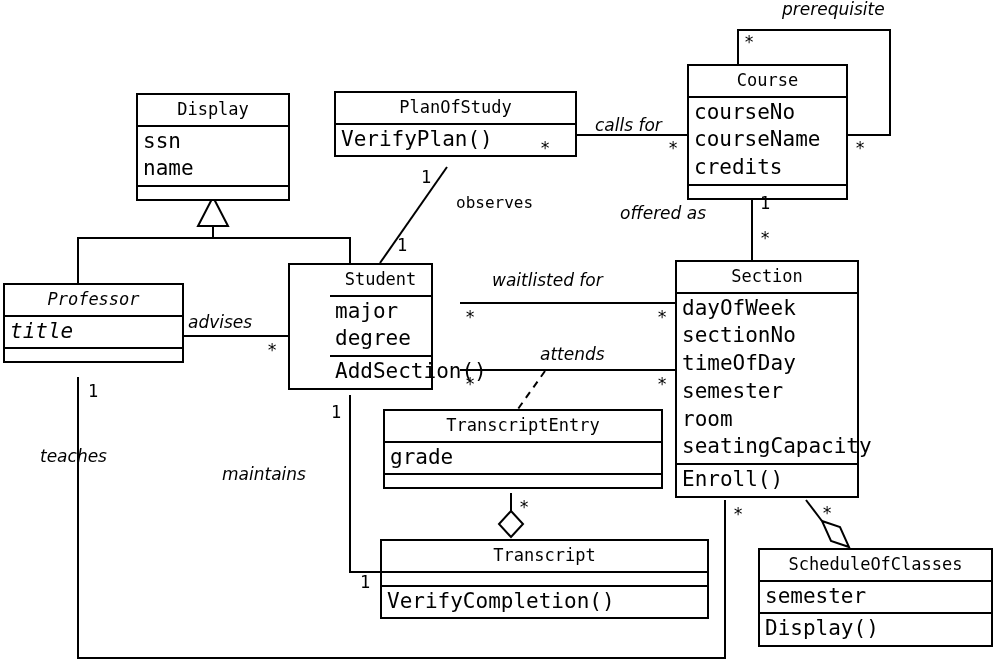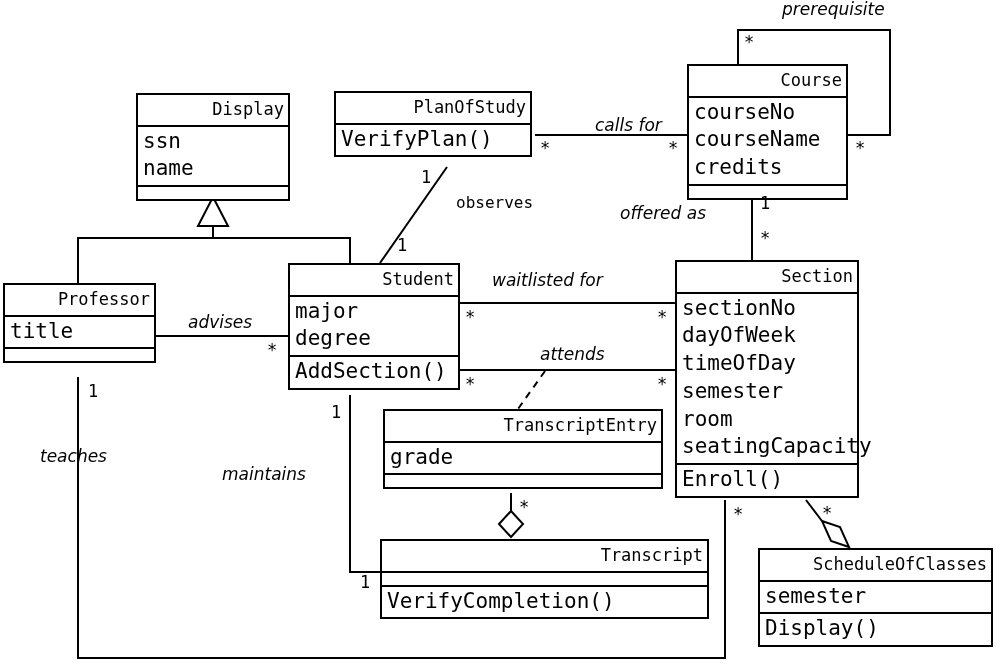--- a/index.html
+++ b/index.html
@@ -23,21 +23,21 @@
     height: 667px;
   }
   .uml-class {
     position: absolute;
     box-sizing: border-box;
     border: 2px solid #000;
     background: #ffffff;
     z-index: 5;
   }
   .cls-name {
-    text-align: right;
+    text-align: center;
     font-family: "DejaVu Sans Mono", monospace;
     font-size: 17px;
     line-height: 1.45;
     padding: 2px 4px 3px 4px;
     border-bottom: 2px solid #000;
     color: #000;
     white-space: nowrap;
   }
   .cls-attrs {
     border-bottom: 2px solid #000;
@@ -155,61 +155,61 @@
 
   <div class="uml-class" style="left:136px; top:93px; width:154px;">
     <div class="cls-name">Display</div>
     <div class="cls-attrs">
       <div class="member">ssn</div>
       <div class="member">name</div>
     </div>
     <div class="cls-ops empty last"></div>
   </div>
 
-  <div class="uml-class" style="left:334px; top:91px; width:198px;">
+  <div class="uml-class" style="left:334px; top:91px; width:243px;">
     <div class="cls-name">PlanOfStudy</div>
     <div class="cls-ops last">
       <div class="member">VerifyPlan()</div>
     </div>
   </div>
 
   <div class="uml-class" style="left:687px; top:64px; width:161px;">
     <div class="cls-name">Course</div>
     <div class="cls-attrs">
       <div class="member">courseNo</div>
       <div class="member">courseName</div>
       <div class="member">credits</div>
     </div>
     <div class="cls-ops empty last"></div>
   </div>
 
-  <div class="uml-class" style="left:3px; top:283px; width:153px;">
+  <div class="uml-class" style="left:3px; top:283px; width:181px;font-style:italic;">
     <div class="cls-name">Professor</div>
     <div class="cls-attrs">
       <div class="member">title</div>
     </div>
     <div class="cls-ops empty last"></div>
   </div>
 
-  <div class="uml-class" style="left:288px; top:263px; width:172px;">
+  <div class="uml-class" style="left:288px; top:263px; width:145px;padding-left:40px;">
     <div class="cls-name">Student</div>
     <div class="cls-attrs">
       <div class="member">major</div>
       <div class="member">degree</div>
     </div>
     <div class="cls-ops last">
       <div class="member">AddSection()</div>
     </div>
   </div>
 
   <div class="uml-class" style="left:675px; top:260px; width:184px;">
     <div class="cls-name">Section</div>
     <div class="cls-attrs">
+      <div class="member">dayOfWeek</div>
       <div class="member">sectionNo</div>
-      <div class="member">dayOfWeek</div>
       <div class="member">timeOfDay</div>
       <div class="member">semester</div>
       <div class="member">room</div>
       <div class="member">seatingCapacity</div>
     </div>
     <div class="cls-ops last">
       <div class="member">Enroll()</div>
     </div>
   </div>
 

